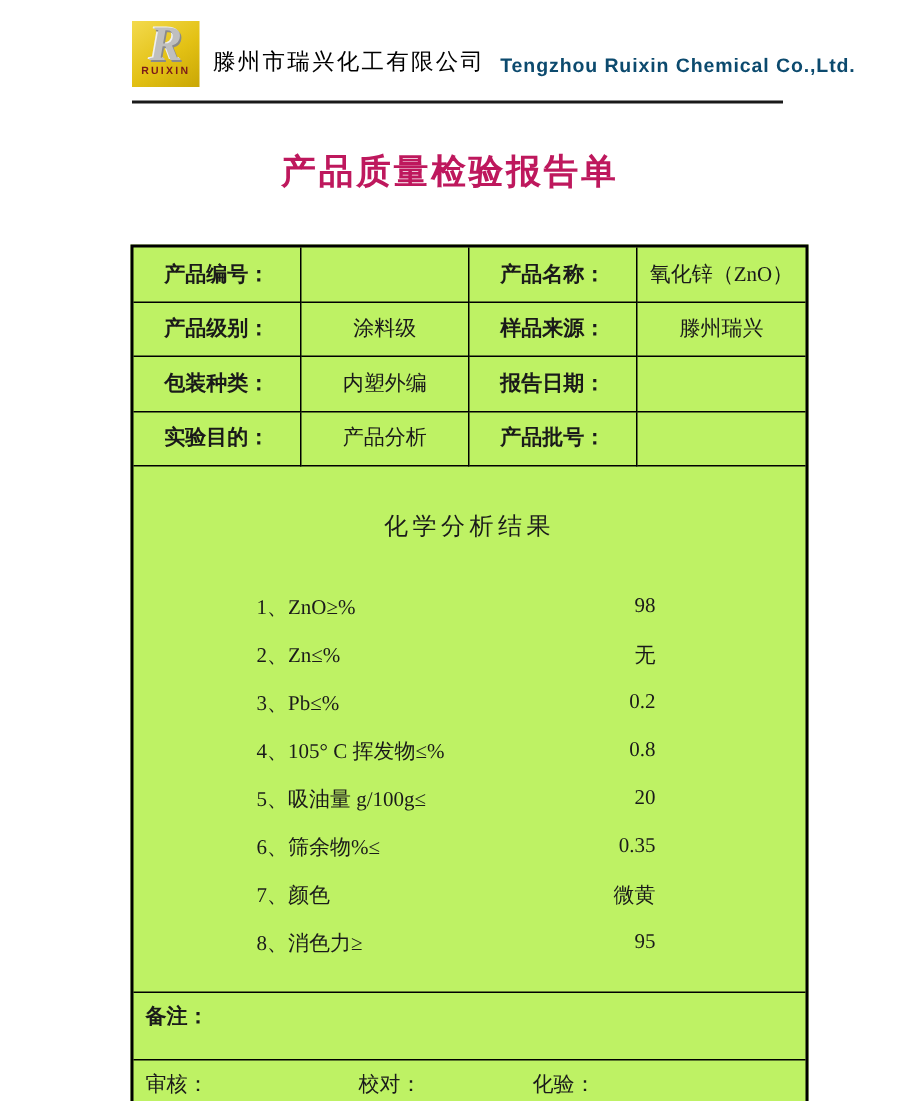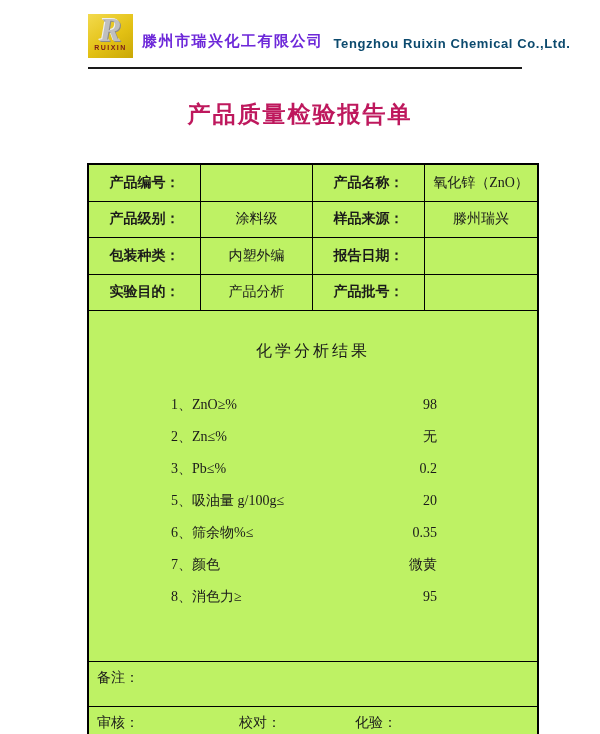--- a/index.html
+++ b/index.html
@@ -19,21 +19,21 @@
   .logo-r {
     font-family:"Liberation Serif", serif; font-style:italic; font-weight:bold;
     font-size:33px; line-height:32px; color:#bfbfbf;
     text-shadow:1px 1px 0 #8a8a8a, -1px -1px 0 #efefef;
   }
   .logo-brand {
     font-family:"Liberation Sans", sans-serif; font-size:7px; font-weight:bold;
     color:#7b1a1a; letter-spacing:1.5px; margin-top:-2px; white-space:nowrap;
   }
   .company-cn {
-    font-size:15px; font-weight:bold; color:#6d28d9; letter-spacing:1.5px;
+    font-size:15px; font-weight:normal; color:#000000; letter-spacing:1.5px;
     margin:0 0 7px 9px; white-space:nowrap;
   }
   .company-en {
     font-family:"Liberation Sans", sans-serif; font-size:13px; font-weight:bold;
     color:#0c4a6e; letter-spacing:0.6px; margin:0 0 7px 10px; white-space:nowrap;
   }
   .header-rule { position:absolute; left:88px; top:67px; width:434px; height:2px; background:#1a1a1a; }
 
   
   .doc-title {
@@ -59,21 +59,21 @@
 
   .analysis { height:321px; border-bottom:1px solid #000; }
   .analysis-title { margin-top:30px; text-align:center; font-size:16px; letter-spacing:3px; }
   .analysis-items { margin-top:27px; }
   .item {
     height:32px; display:flex; align-items:center; justify-content:space-between;
     padding:0 100px 0 82px; font-size:14px;
   }
   .item-value { font-size:14px; }
 
-  .remark-row { height:45px; border-bottom:1px solid #000; padding:7px 0 0 8px; font-size:14px; }
+  .remark-row { height:45px; border-bottom:1px solid #000; padding:7px 0 0 8px; font-size:14px;font-weight:bold; }
   .sign-row {
     height:31px; display:grid; grid-template-columns:142px 116px auto;
     align-items:center; padding-left:8px; font-size:14px;
   }
 </style>
 </head>
 <body>
 
 <div class="page">
 
@@ -122,20 +122,24 @@
         </div>
         <div class="item">
           <span class="item-label">2、Zn≤%</span>
           <span class="item-value">无</span>
         </div>
         <div class="item">
           <span class="item-label">3、Pb≤%</span>
           <span class="item-value">0.2</span>
         </div>
         <div class="item">
+          <span class="item-label">4、105° C 挥发物≤%</span>
+          <span class="item-value">0.8</span>
+        </div>
+        <div class="item">
           <span class="item-label">5、吸油量 g/100g≤</span>
           <span class="item-value">20</span>
         </div>
         <div class="item">
           <span class="item-label">6、筛余物%≤</span>
           <span class="item-value">0.35</span>
         </div>
         <div class="item">
           <span class="item-label">7、颜色</span>
           <span class="item-value">微黄</span>

